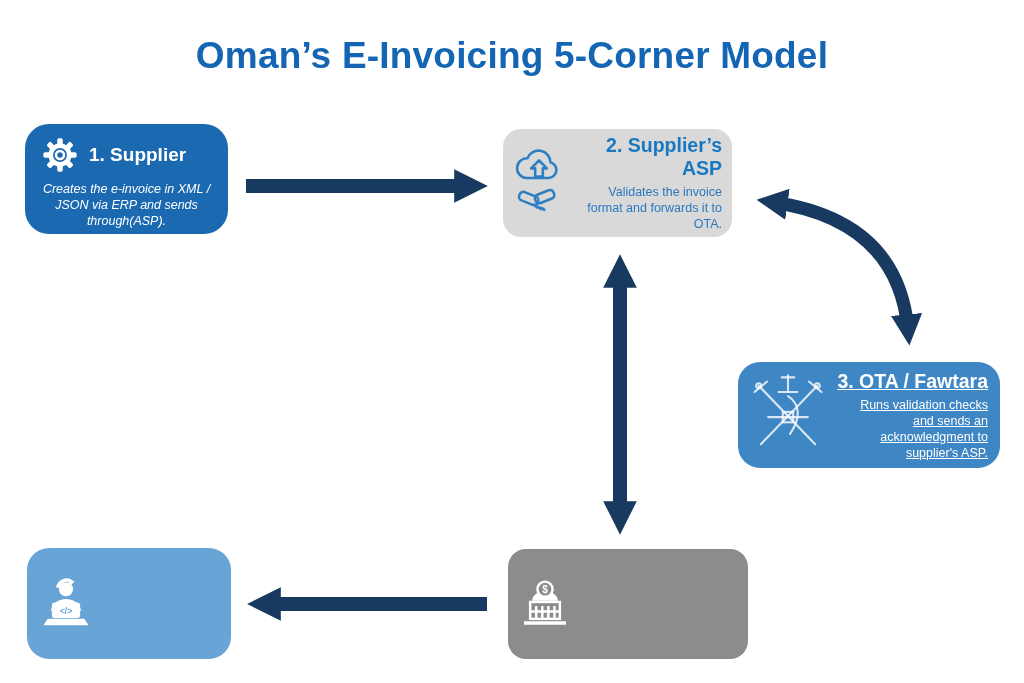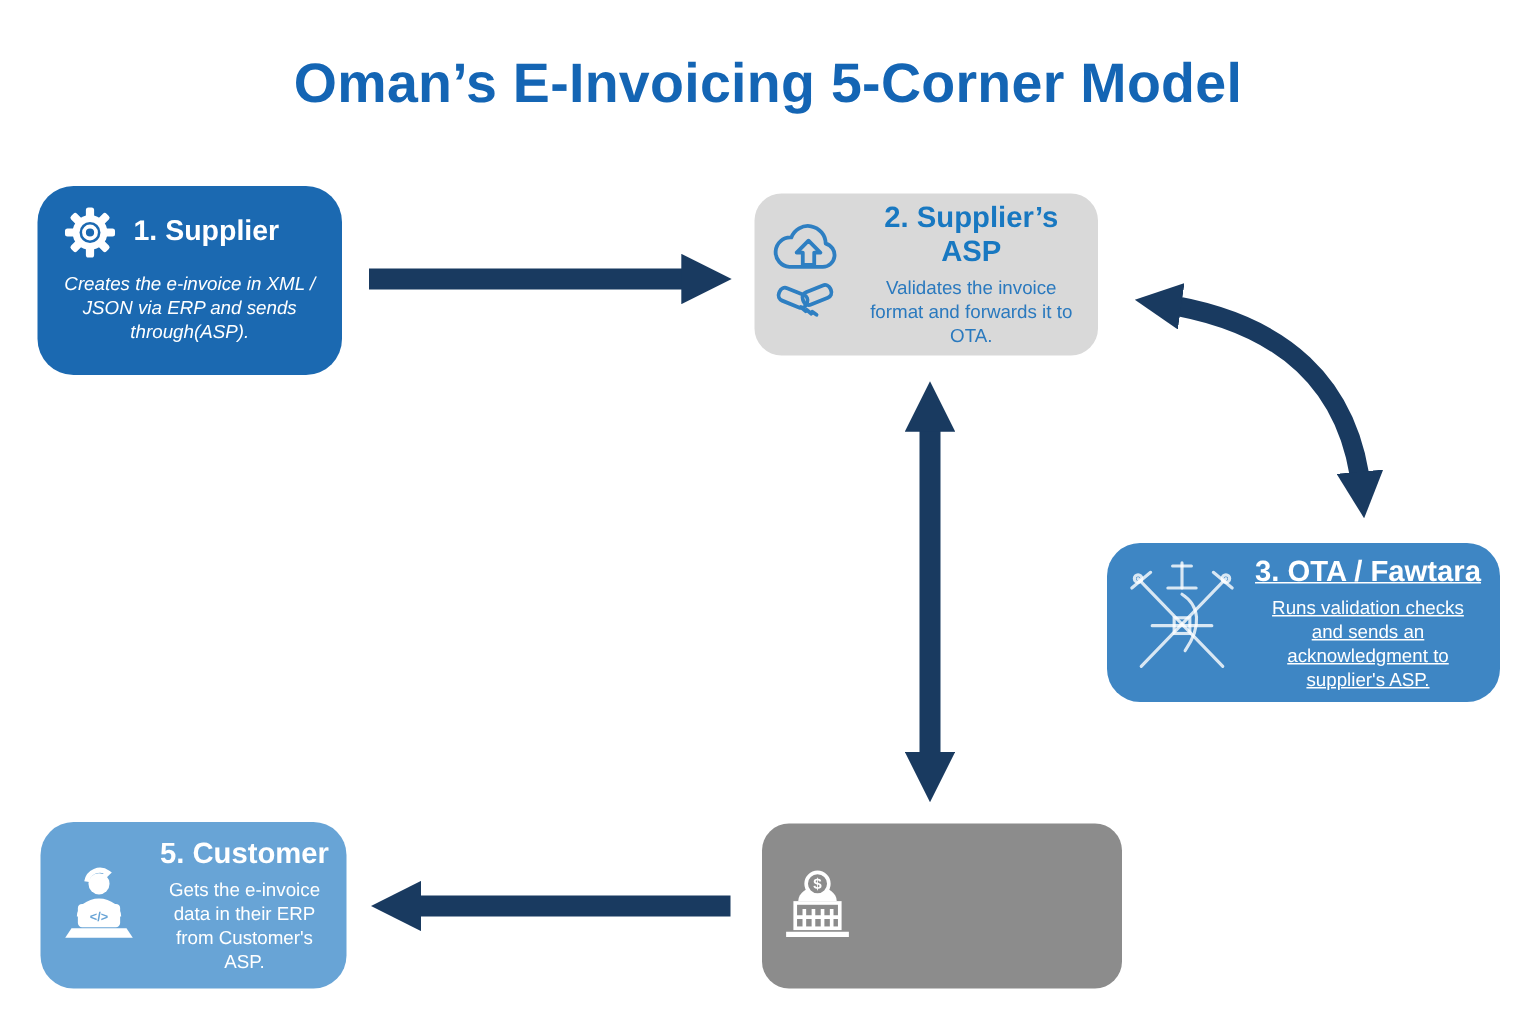--- a/index.html
+++ b/index.html
@@ -14,29 +14,29 @@
     color:var(--title,#1465B4);
   }
   .arrow-layer{position:absolute;left:0;top:0;width:1024px;height:683px;pointer-events:none;}
   .card{
     position:absolute;box-sizing:border-box;color:var(--card-text,#fff);
   }
   .card-title{font-weight:700;}
   .card-body{line-height:1.28;}
   
   .card-supplier{
-    left:25px;top:124px;width:203px;height:126px;border-radius:24px;
+    left:25px;top:124px;width:203px;height:110px;border-radius:24px;
     padding:12px 12px 8px 12px;
   }
   .card-supplier .card-head{display:flex;align-items:center;gap:10px;padding-left:4px;}
   .card-supplier .card-title{font-size:19px;}
   .card-supplier .card-body{font-size:12.5px;text-align:center;margin-top:7px;font-style:italic;}
   
   .card-row{display:flex;align-items:center;gap:6px;}
-  .card-row .card-text{flex:1;text-align:center;}
+  .card-row .card-text{flex:1;text-align:right;}
   .card-row .card-title{font-size:19.5px;margin-bottom:4px;}
   .card-row .card-body{font-size:12.5px;}
   
   .card-supplier-asp{left:503px;top:129px;width:229px;height:108px;border-radius:18px;padding:6px 10px 6px 8px;}
   .card-supplier-asp .card-title{color:var(--supplier-asp-title,#1878C1);}
   .card-supplier-asp .card-body{color:var(--supplier-asp-body,#2A79BE);}
   
   .card-ota{left:738px;top:362px;width:262px;height:106px;border-radius:22px;padding:6px 12px 6px 8px;text-decoration:underline;}
   
   .card-customer-asp{left:508px;top:549px;width:240px;height:110px;border-radius:18px;padding:6px 10px 6px 10px;}
@@ -144,17 +144,13 @@
   <span class="icon">
     <svg width="62" height="64" viewBox="0 0 44 42">
       <circle cx="22" cy="10.5" r="5" fill="#ffffff"></circle>
       <path d="M16.2 9.5 a6.3 6.3 0 0 1 10 -4.2 l-3.4 3.2" fill="none" stroke="#ffffff" stroke-width="2.4"></path>
       <path d="M11.5 26 a10.5 8.5 0 0 1 21 0 Z" fill="#ffffff"></path>
       <rect x="12" y="20" width="20" height="11" rx="2" fill="#ffffff"></rect>
       <text x="22" y="28.2" text-anchor="middle" font-size="6" font-weight="bold" fill="var(--customer-bg,#68A4D6)">&lt;/&gt;</text>
       <path d="M9 31.5 h26 l3 4.5 H6 Z" fill="#ffffff"></path>
     </svg>
   </span>
-  <div class="card-text">
-    <div class="card-title">5. Customer</div>
-    <div class="card-body">Gets the e-invoice data in their ERP from Customer's ASP.</div>
-  </div>
 </div>
 
 </body></html>

